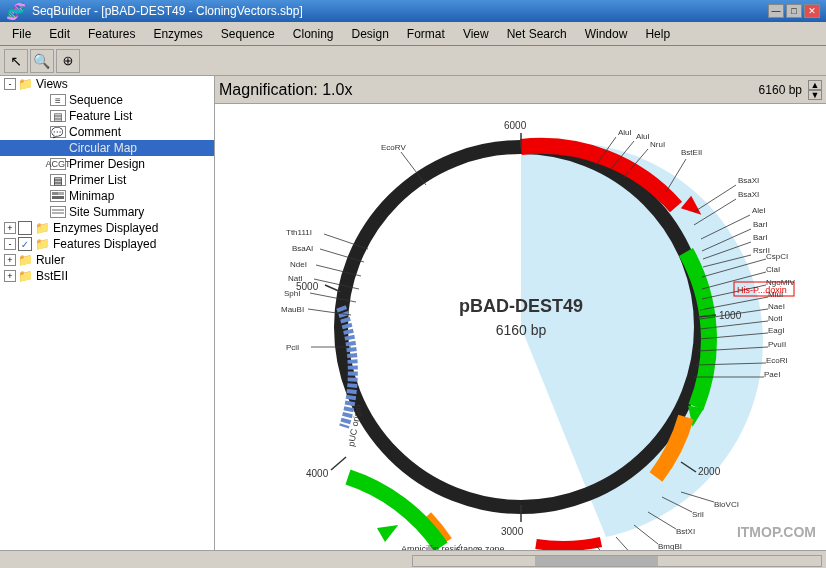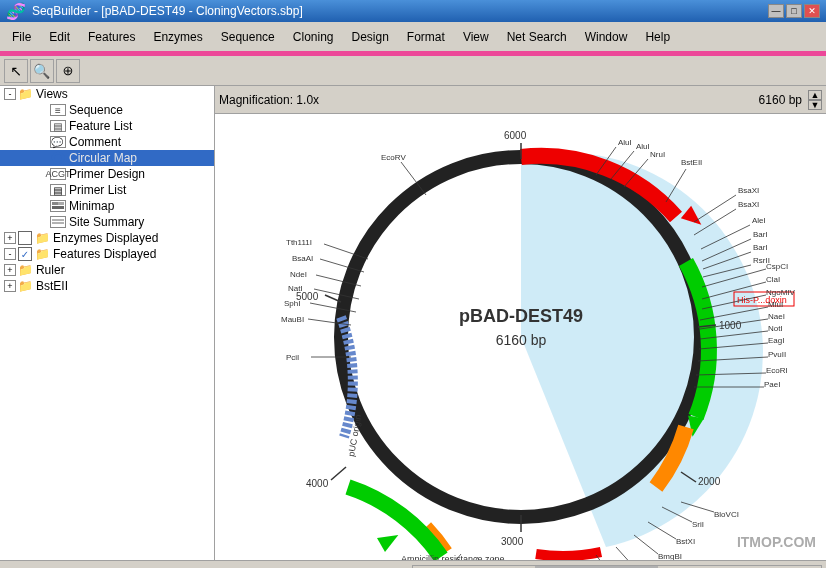--- a/index.html
+++ b/index.html
@@ -27,22 +27,22 @@
       cursor: pointer; color: #000;
     }
     .title-btn.close { background: #e05050; color: white; }
 
     
     .menu-bar {
       background: #d4d0c8;
       display: flex;
       align-items: center;
       padding: 2px 4px;
-      border-bottom: 5px solid #ec4899;
-      height: 34px;
+      border-bottom: 1px solid #ec4899;
+      height: 24px;
       gap: 2px;
     }
     .menu-item {
       padding: 2px 8px;
       cursor: pointer;
       font-size: 12px;
     }
 
     
     .toolbar {
@@ -287,21 +287,21 @@
       <span style="margin-right:3px;">📁</span>
       <span>BstEII</span>
     </div>
 
   </div>
 
   <div class="canvas-area">
 
     <div class="canvas-toolbar">
       <div class="canvas-info">
-        <div style="font-size:12px;">Magnification: 1.0x</div>
+        <div style="font-size:16px;">Magnification: 1.0x</div>
       </div>
       <div class="canvas-bp">6160 bp</div>
       <div style="position:absolute; right:4px; top:4px; width:14px; height:20px; display:flex; flex-direction:column; justify-content:space-between;">
         <div style="background:#d4d0c8; border:1px solid #888; display:flex; align-items:center; justify-content:center; font-size:9px; cursor:pointer; height:10px;">▲</div>
         <div style="background:#d4d0c8; border:1px solid #888; display:flex; align-items:center; justify-content:center; font-size:9px; cursor:pointer; height:10px;">▼</div>
       </div>
     </div>
 
     <div class="map-container">
       <svg width="590" height="460" viewBox="0 0 590 460">

